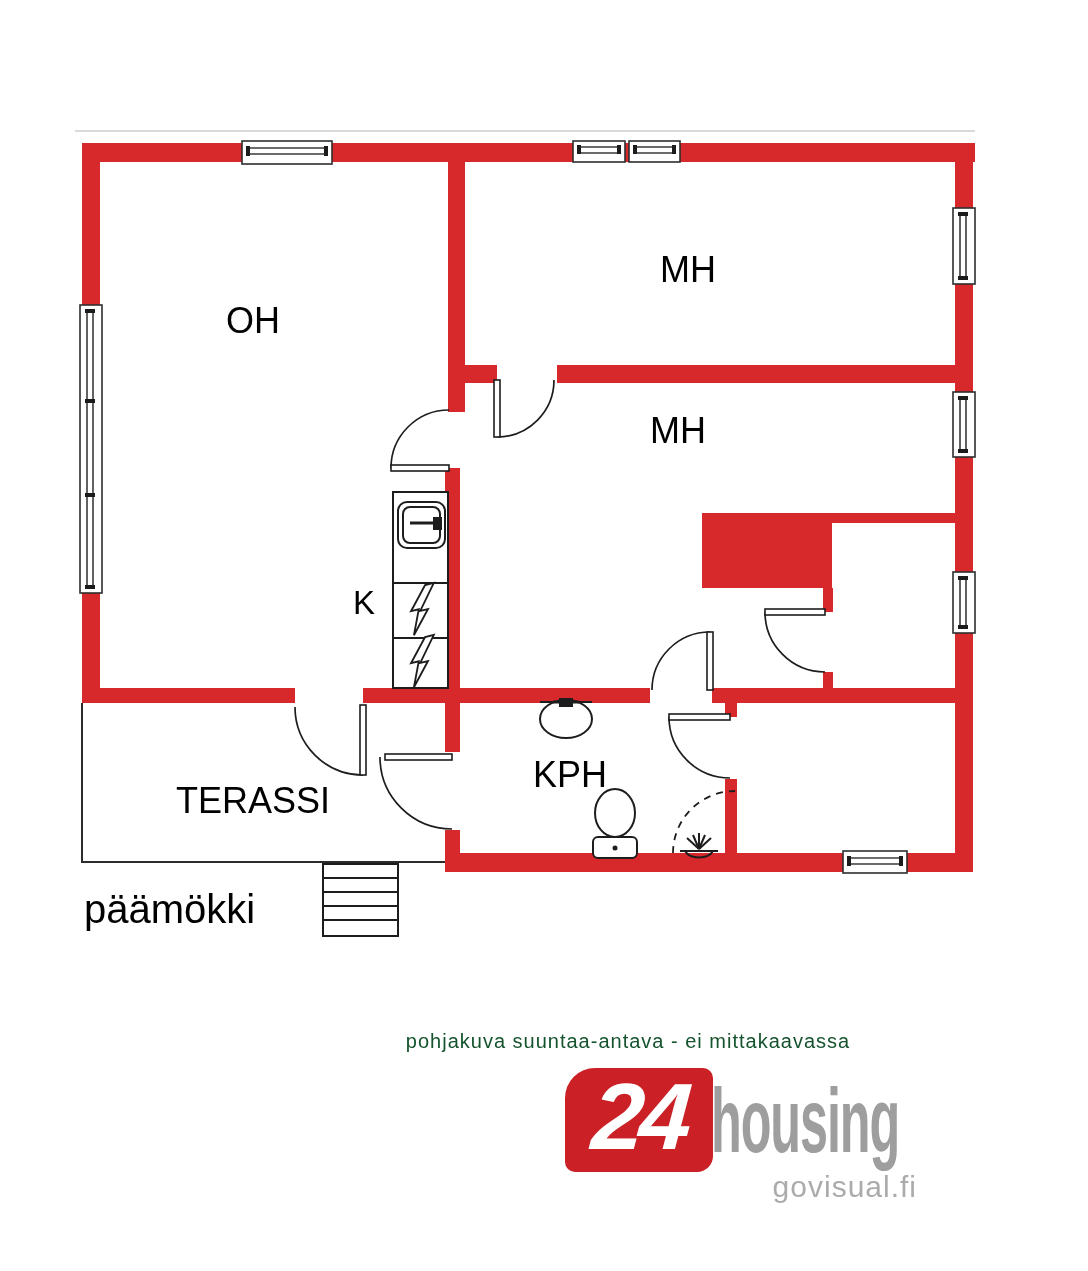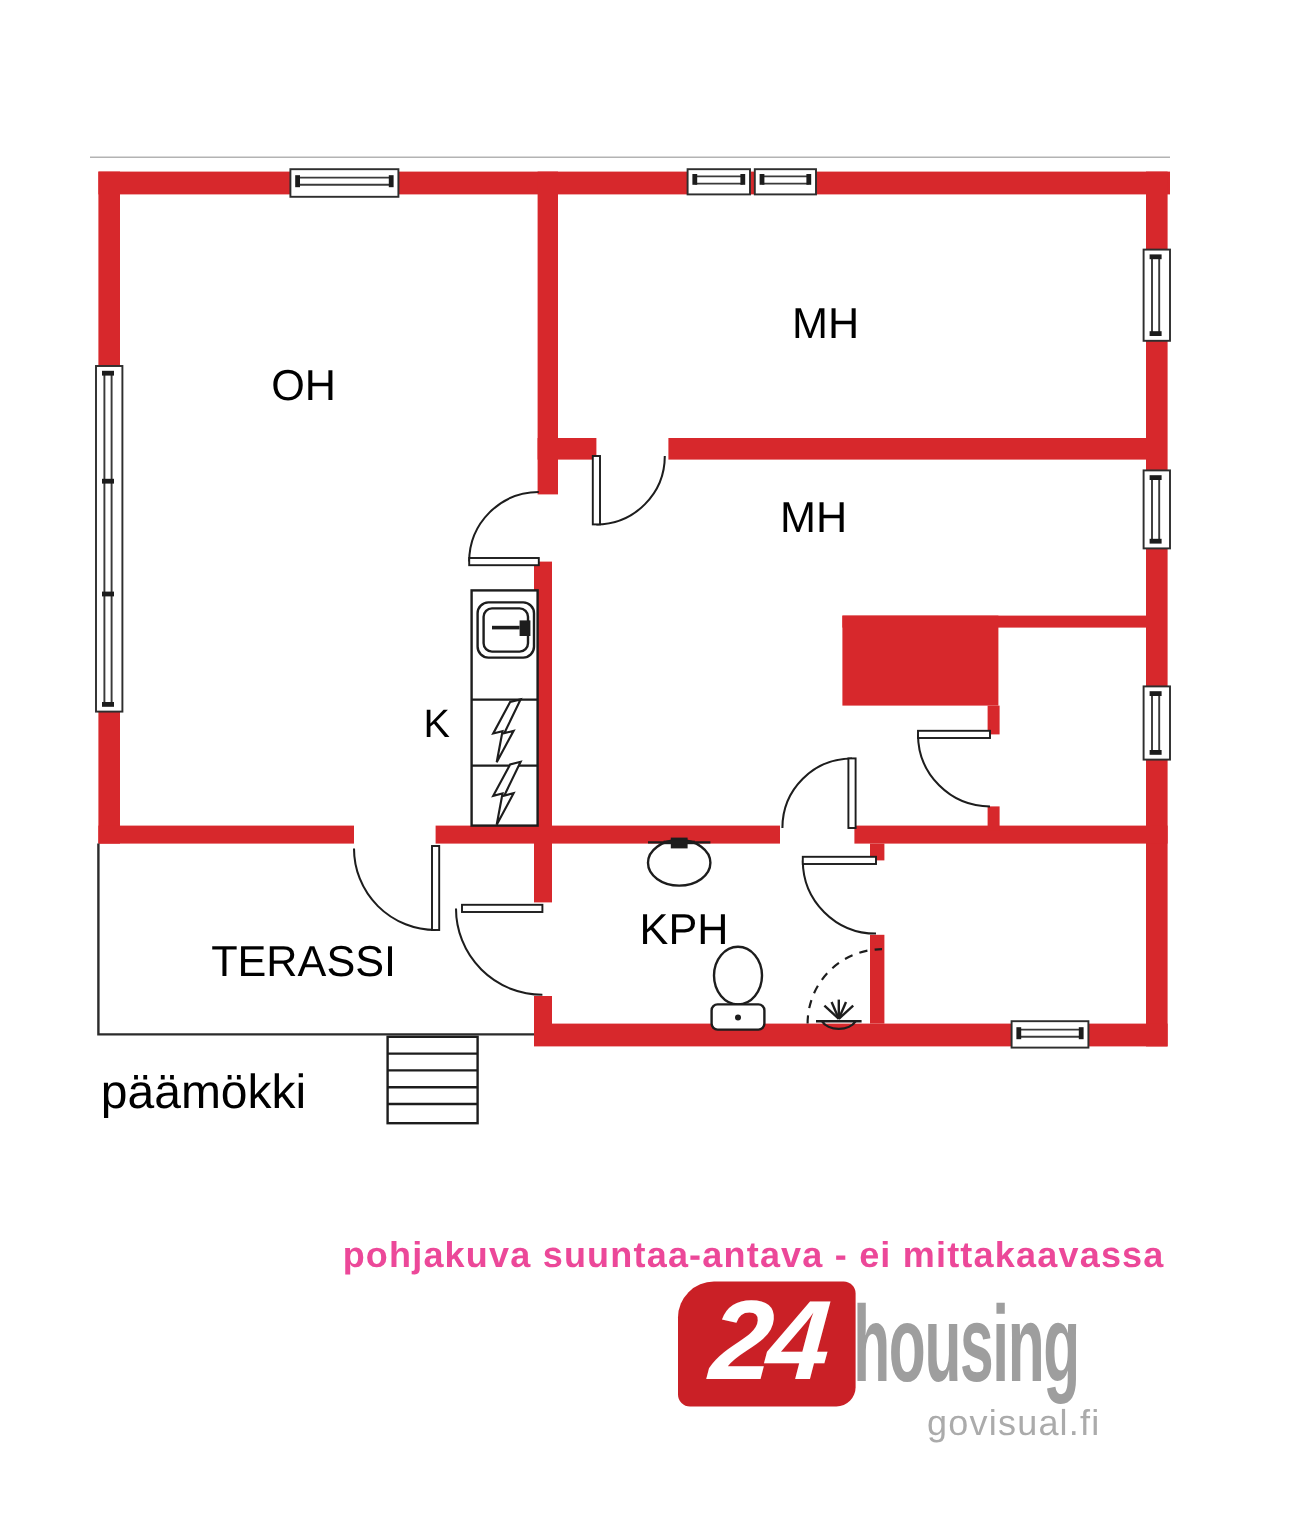--- a/index.html
+++ b/index.html
@@ -10,21 +10,21 @@
   .wintick{fill:#1c1c1c;}
   .doorleaf{fill:#ffffff;stroke:#1d1d1d;stroke-width:1.6;}
   .doorarc{fill:none;stroke:#1d1d1d;stroke-width:1.7;}
   .fixture{fill:#ffffff;stroke:#1d1d1d;stroke-width:2;}
   .fixline{stroke:#1d1d1d;stroke-width:2;fill:none;}
   .thinline{stroke:#2b2b2b;stroke-width:2;fill:none;}
   .room-label{fill:#000000;font-size:36px;}
   .room-label.small{font-size:33px;}
   .building-label{fill:#000000;font-size:40px;}
   .footer-text{position:absolute;white-space:nowrap;}
-  #disclaimer{left:628px;top:1030px;transform:translateX(-50%);font-size:30px;letter-spacing:1px;color:#ec4899;font-weight:bold;}
+  #disclaimer{left:628px;top:1030px;transform:translateX(-50%);font-size:20px;letter-spacing:1px;color:#14532d;}
   #logo-box{position:absolute;left:565px;top:1068px;width:148px;height:104px;background:#ca2026;border-radius:30px 10px 16px 10px;display:flex;align-items:center;justify-content:center;}
   #logo-number{color:#ffffff;font-size:94px;font-weight:700;font-style:italic;letter-spacing:-5px;transform:skewX(-4deg) translateY(-3px);}
   #logo-housing{left:711px;top:1076px;font-size:90px;font-weight:700;color:#9e9e9e;letter-spacing:-2px;transform:scaleX(0.56);transform-origin:left top;line-height:1;}
   #logo-site{right:171px;top:1170px;font-size:30px;color:#ababab;letter-spacing:1px;text-align:center;}
 </style>
 </head>
 <body>
 
 <svg id="plan-canvas" width="1088" height="1271" viewBox="0 0 1088 1271">
 

